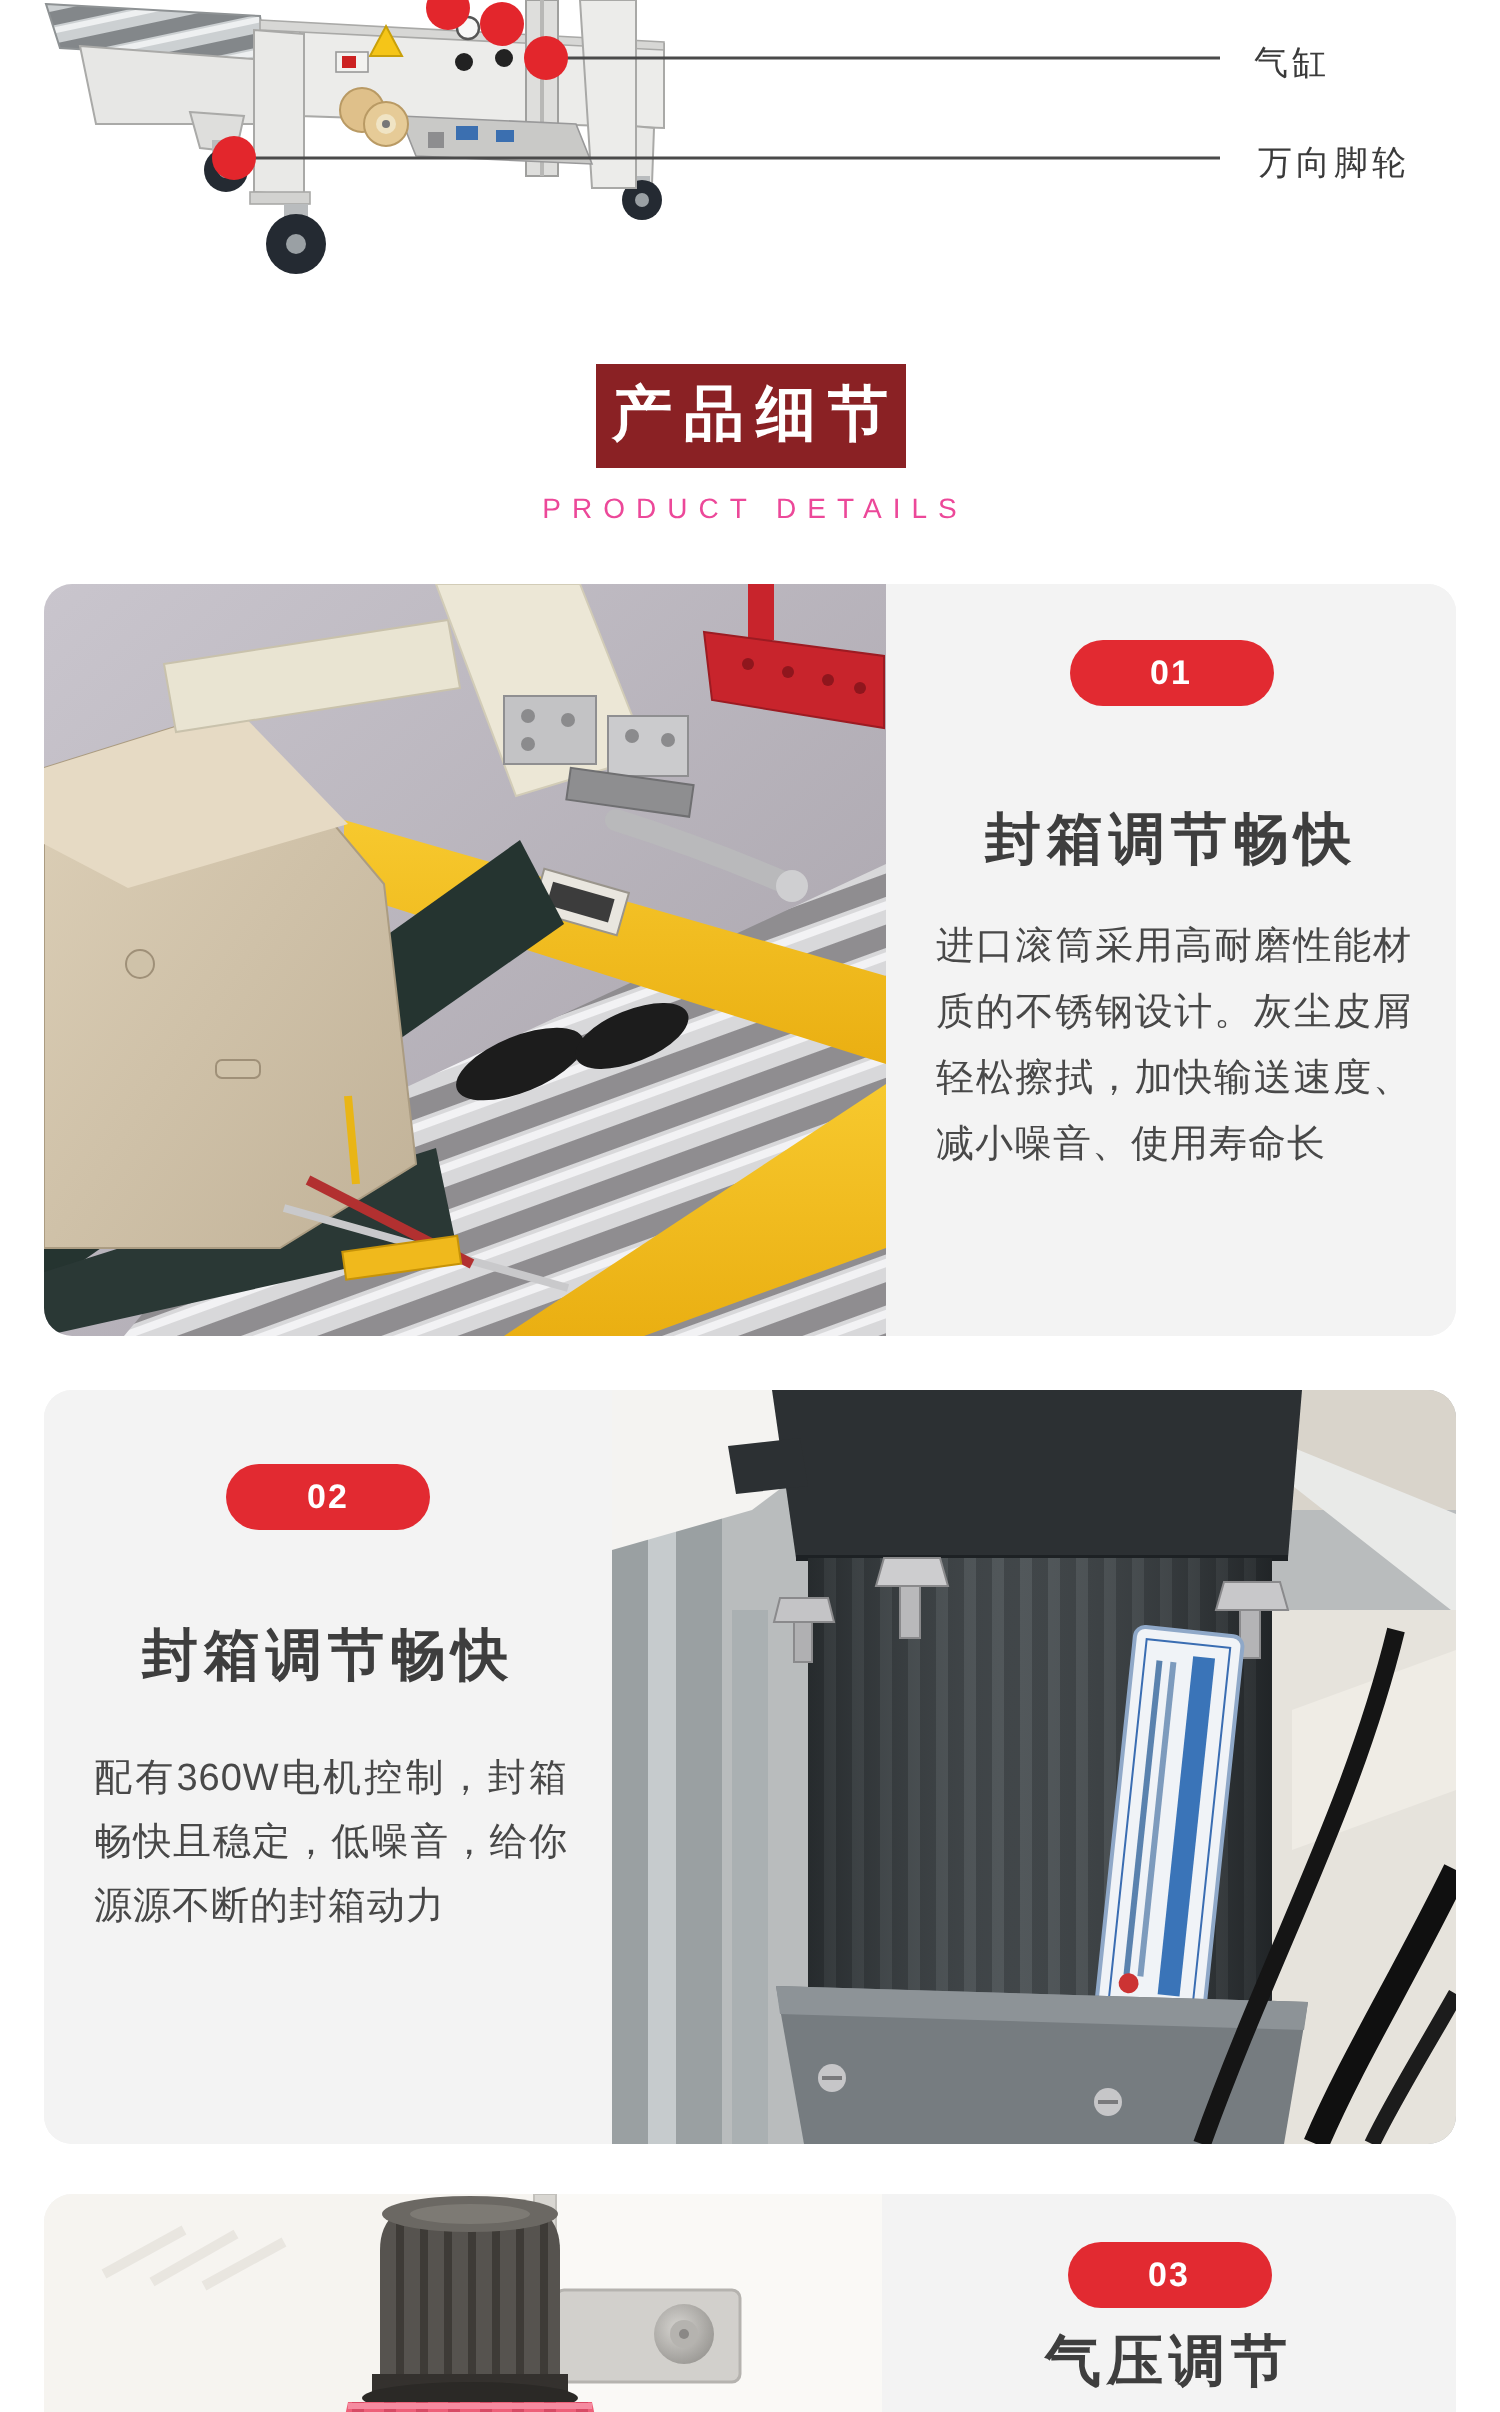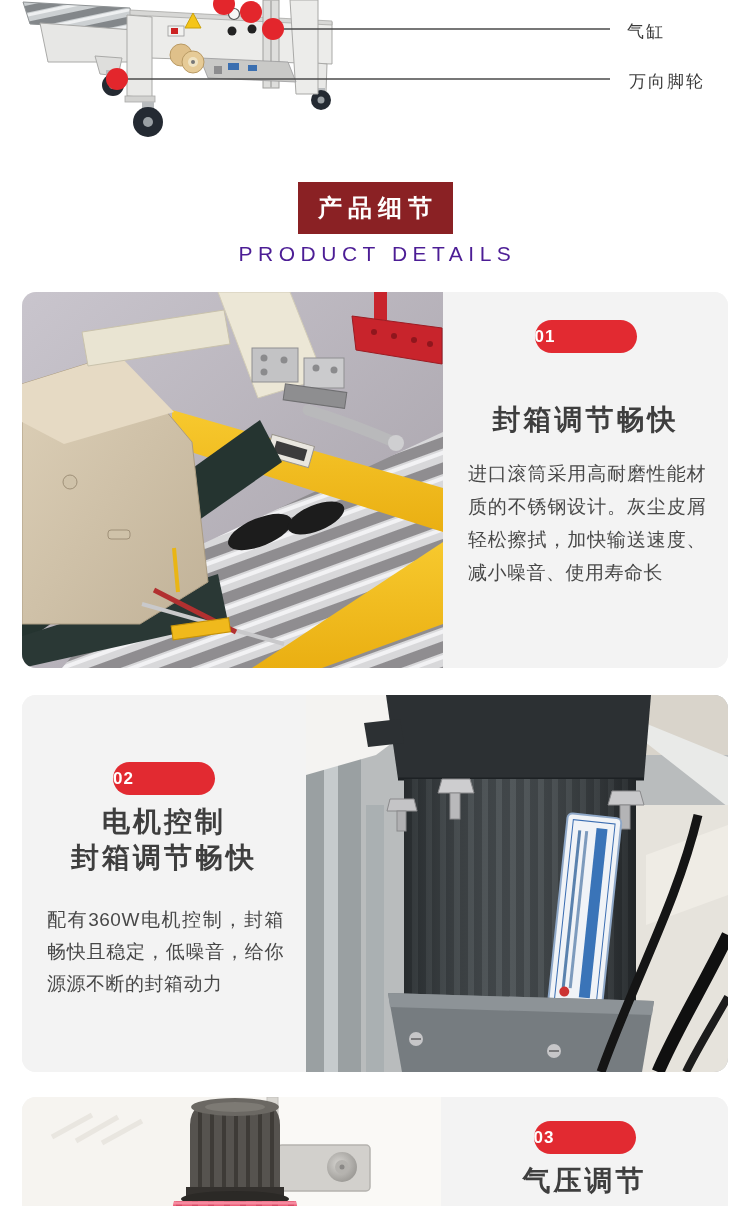--- a/index.html
+++ b/index.html
@@ -7,37 +7,37 @@
         font-family:"Liberation Sans","DejaVu Sans",sans-serif;}
   
   .hero{position:relative;width:750px;height:140px;}
   .hero svg{position:absolute;left:0;top:0;}
   .callout-label{position:absolute;font-size:17px;letter-spacing:2px;color:#3b3b3b;white-space:nowrap;}
   .callout-label.l1{left:627px;top:20px;}
   .callout-label.l2{left:629px;top:70px;}
   
   .section-header{margin-top:42px;text-align:center;}
   .banner{width:155px;height:52px;margin:0 auto;background:#8a2124;color:#ffffff;
-          font-size:24px;font-weight:bold;letter-spacing:6px;line-height:52px;text-align:center;
+          font-size:30px;font-weight:bold;letter-spacing:6px;line-height:52px;text-align:center;
           text-indent:6px;}
-  .banner-en{margin-top:10px;font-size:21px;letter-spacing:5.5px;color:#4c1d95;line-height:20px;text-indent:5px;}
+  .banner-en{margin-top:10px;font-size:14px;letter-spacing:5.5px;color:#ec4899;line-height:20px;text-indent:5px;}
   
   .card{position:relative;width:706px;margin:0 auto;border-radius:14px;overflow:hidden;display:flex;background:#f3f3f3;}
   .card-1{margin-top:28px;height:376px;}
   .card-2{margin-top:27px;height:377px;}
   .card-3{margin-top:25px;height:376px;}
   .card-image{position:relative;flex:none;overflow:hidden;}
   .card-1 .card-image{width:421px;height:376px;}
   .card-2 .card-image{width:422px;height:377px;}
   .card-3 .card-image{width:419px;height:376px;}
   .card-panel{flex:1;background:#f3f3f3;text-align:center;}
   .badge{width:102px;height:33px;margin:0 auto;border-radius:17px;background:#e22a31;color:#ffffff;
-         font-size:17px;font-weight:bold;letter-spacing:1px;line-height:33px;text-align:left;}
+         font-size:17px;font-weight:bold;letter-spacing:1px;line-height:33px;text-align:center;}
   .card-1 .badge{margin-top:28px;}
-  .card-2 .badge{margin-top:67px;}
+  .card-2 .badge{margin-top:37px;}
   .card-3 .badge{margin-top:24px;}
   .card-title{margin:13px 0 0;font-size:28px;line-height:36px;font-weight:bold;letter-spacing:3px;color:#3e3e3e;}
   .card-2 .card-title{margin-top:9px;}
   .card-3 .card-title{margin-top:9px;}
   .card-desc{margin:19px 22px 0 25px;font-size:19px;line-height:33px;letter-spacing:0.5px;
              color:#484848;text-align:justify;text-justify:inter-ideograph;}
   .card-2 .card-desc{margin-top:28px;line-height:32px;}
 </style>
 </head>
 <body>
@@ -202,21 +202,21 @@
         <span>封箱调节畅快</span>
       </h3>
       <p class="card-desc">进口滚筒采用高耐磨性能材质的不锈钢设计。灰尘皮屑轻松擦拭，加快输送速度、减小噪音、使用寿命长</p>
     </div>
   </section>
 
   <section class="card card-2">
     <div class="card-panel">
       <div class="badge">02</div>
       <h3 class="card-title">
-        <span>电机控制</span><br>
+        <br>
         <span>封箱调节畅快</span>
       </h3>
       <p class="card-desc">配有360W电机控制，封箱畅快且稳定，低噪音，给你源源不断的封箱动力</p>
     </div>
     <div class="card-image">
       <svg width="422" height="377" viewBox="0 0 422 377">
         <defs>
           <pattern id="fins" width="14" height="14" patternUnits="userSpaceOnUse">
             <rect width="14" height="14" fill="#33383b"></rect>
             <rect x="8" width="6" height="14" fill="#4a5053"></rect>

